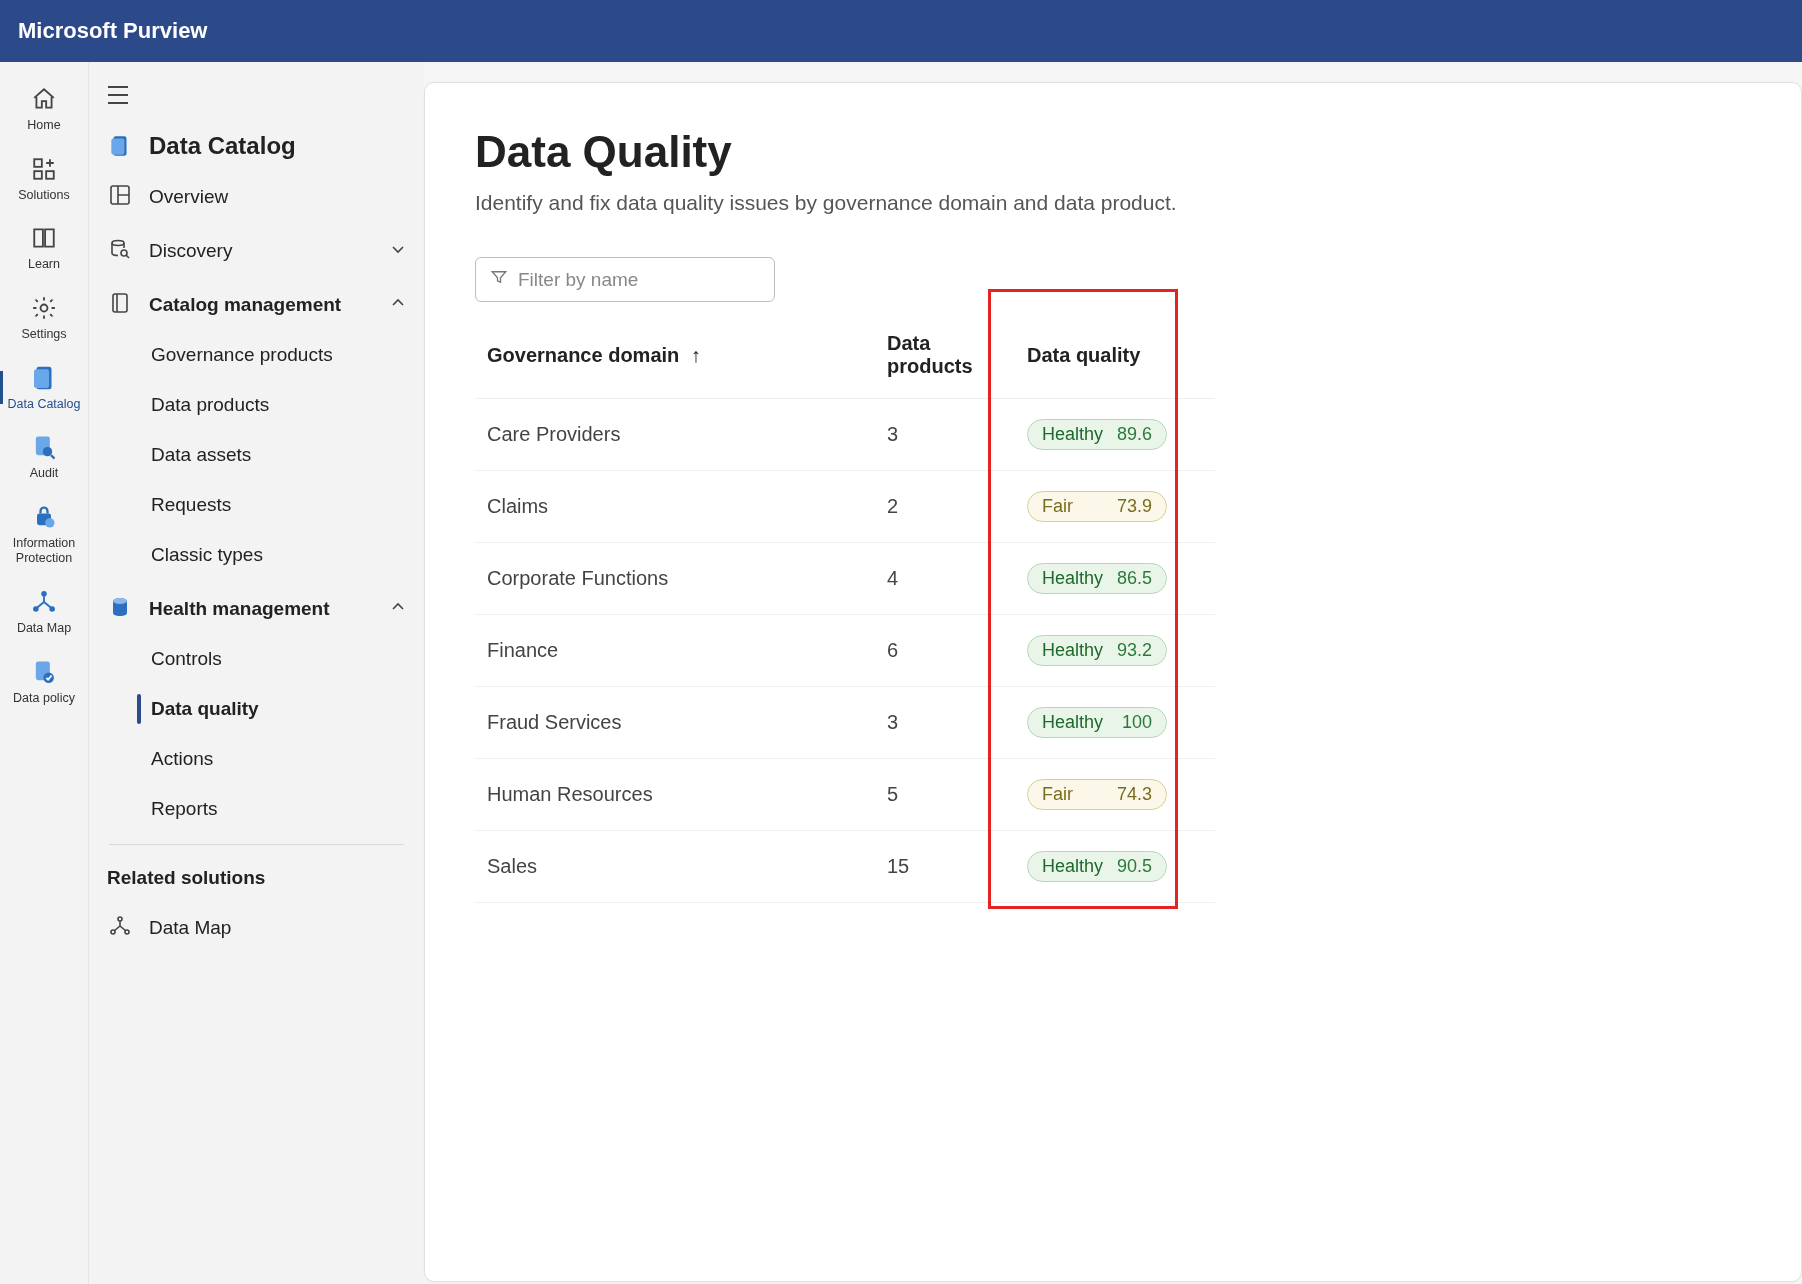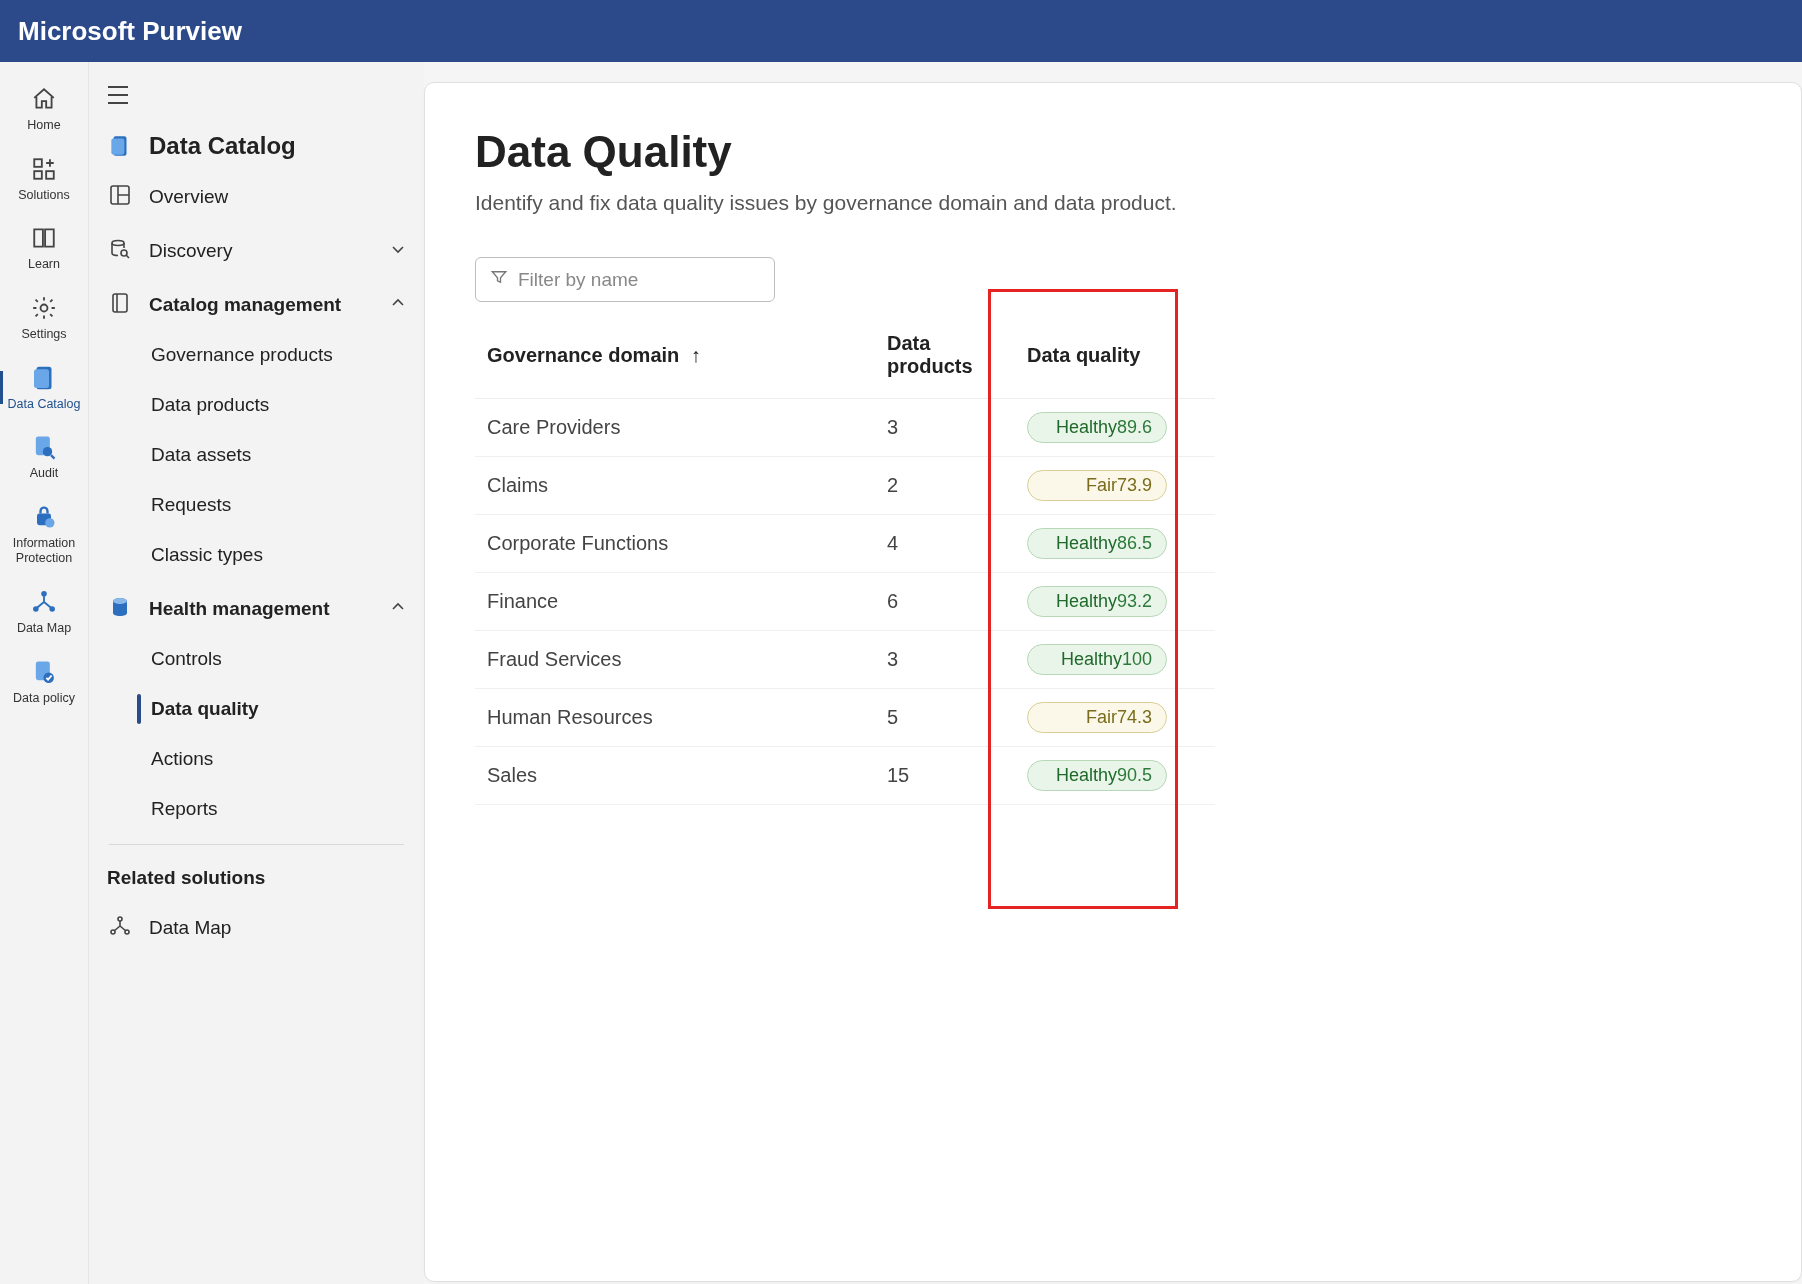--- a/index.html
+++ b/index.html
@@ -15,21 +15,21 @@
     overflow: hidden;
   }
   .header {
     background: #2c4a8a;
     color: #fff;
     height: 62px;
     display: flex;
     align-items: center;
     padding: 0 18px;
     font-weight: 600;
-    font-size: 26px;
+    font-size: 22px;
   }
   .app-body {
     display: flex;
     height: calc(100% - 62px);
   }
   .rail {
     width: 89px;
     background: #f3f3f3;
     border-right: 1px solid #e5e5e5;
     display: flex;
@@ -190,38 +190,38 @@
   }
   .th {
     text-align: left;
     font-weight: 600;
     font-size: 20px;
     color: #222;
     padding: 20px 12px;
     border-bottom: 1px solid #eee;
   }
   .td {
-    padding: 13px 12px;
+    padding: 20px 12px;
     border-bottom: 1px solid #f0f0f0;
     font-size: 20px;
     color: #444;
     vertical-align: middle;
   }
   .col-gov { width: 400px; }
   .col-prod { width: 140px; }
   .col-qual { width: 200px; }
   .dq-col-highlight {
     position: absolute;
     border: 3px solid #e52323;
     pointer-events: none;
   }
   .badge {
     display: inline-flex;
     align-items: center;
-    justify-content: flex-end;
+    justify-content: space-between;
     border-radius: 20px;
     padding: 4px 14px;
     font-size: 18px;
     width: 140px;
     border: 1px solid transparent;
   }
   .badge-healthy {
     background: #eaf5ea;
     border-color: #b6d8b6;
     color: #1f6a2b;

